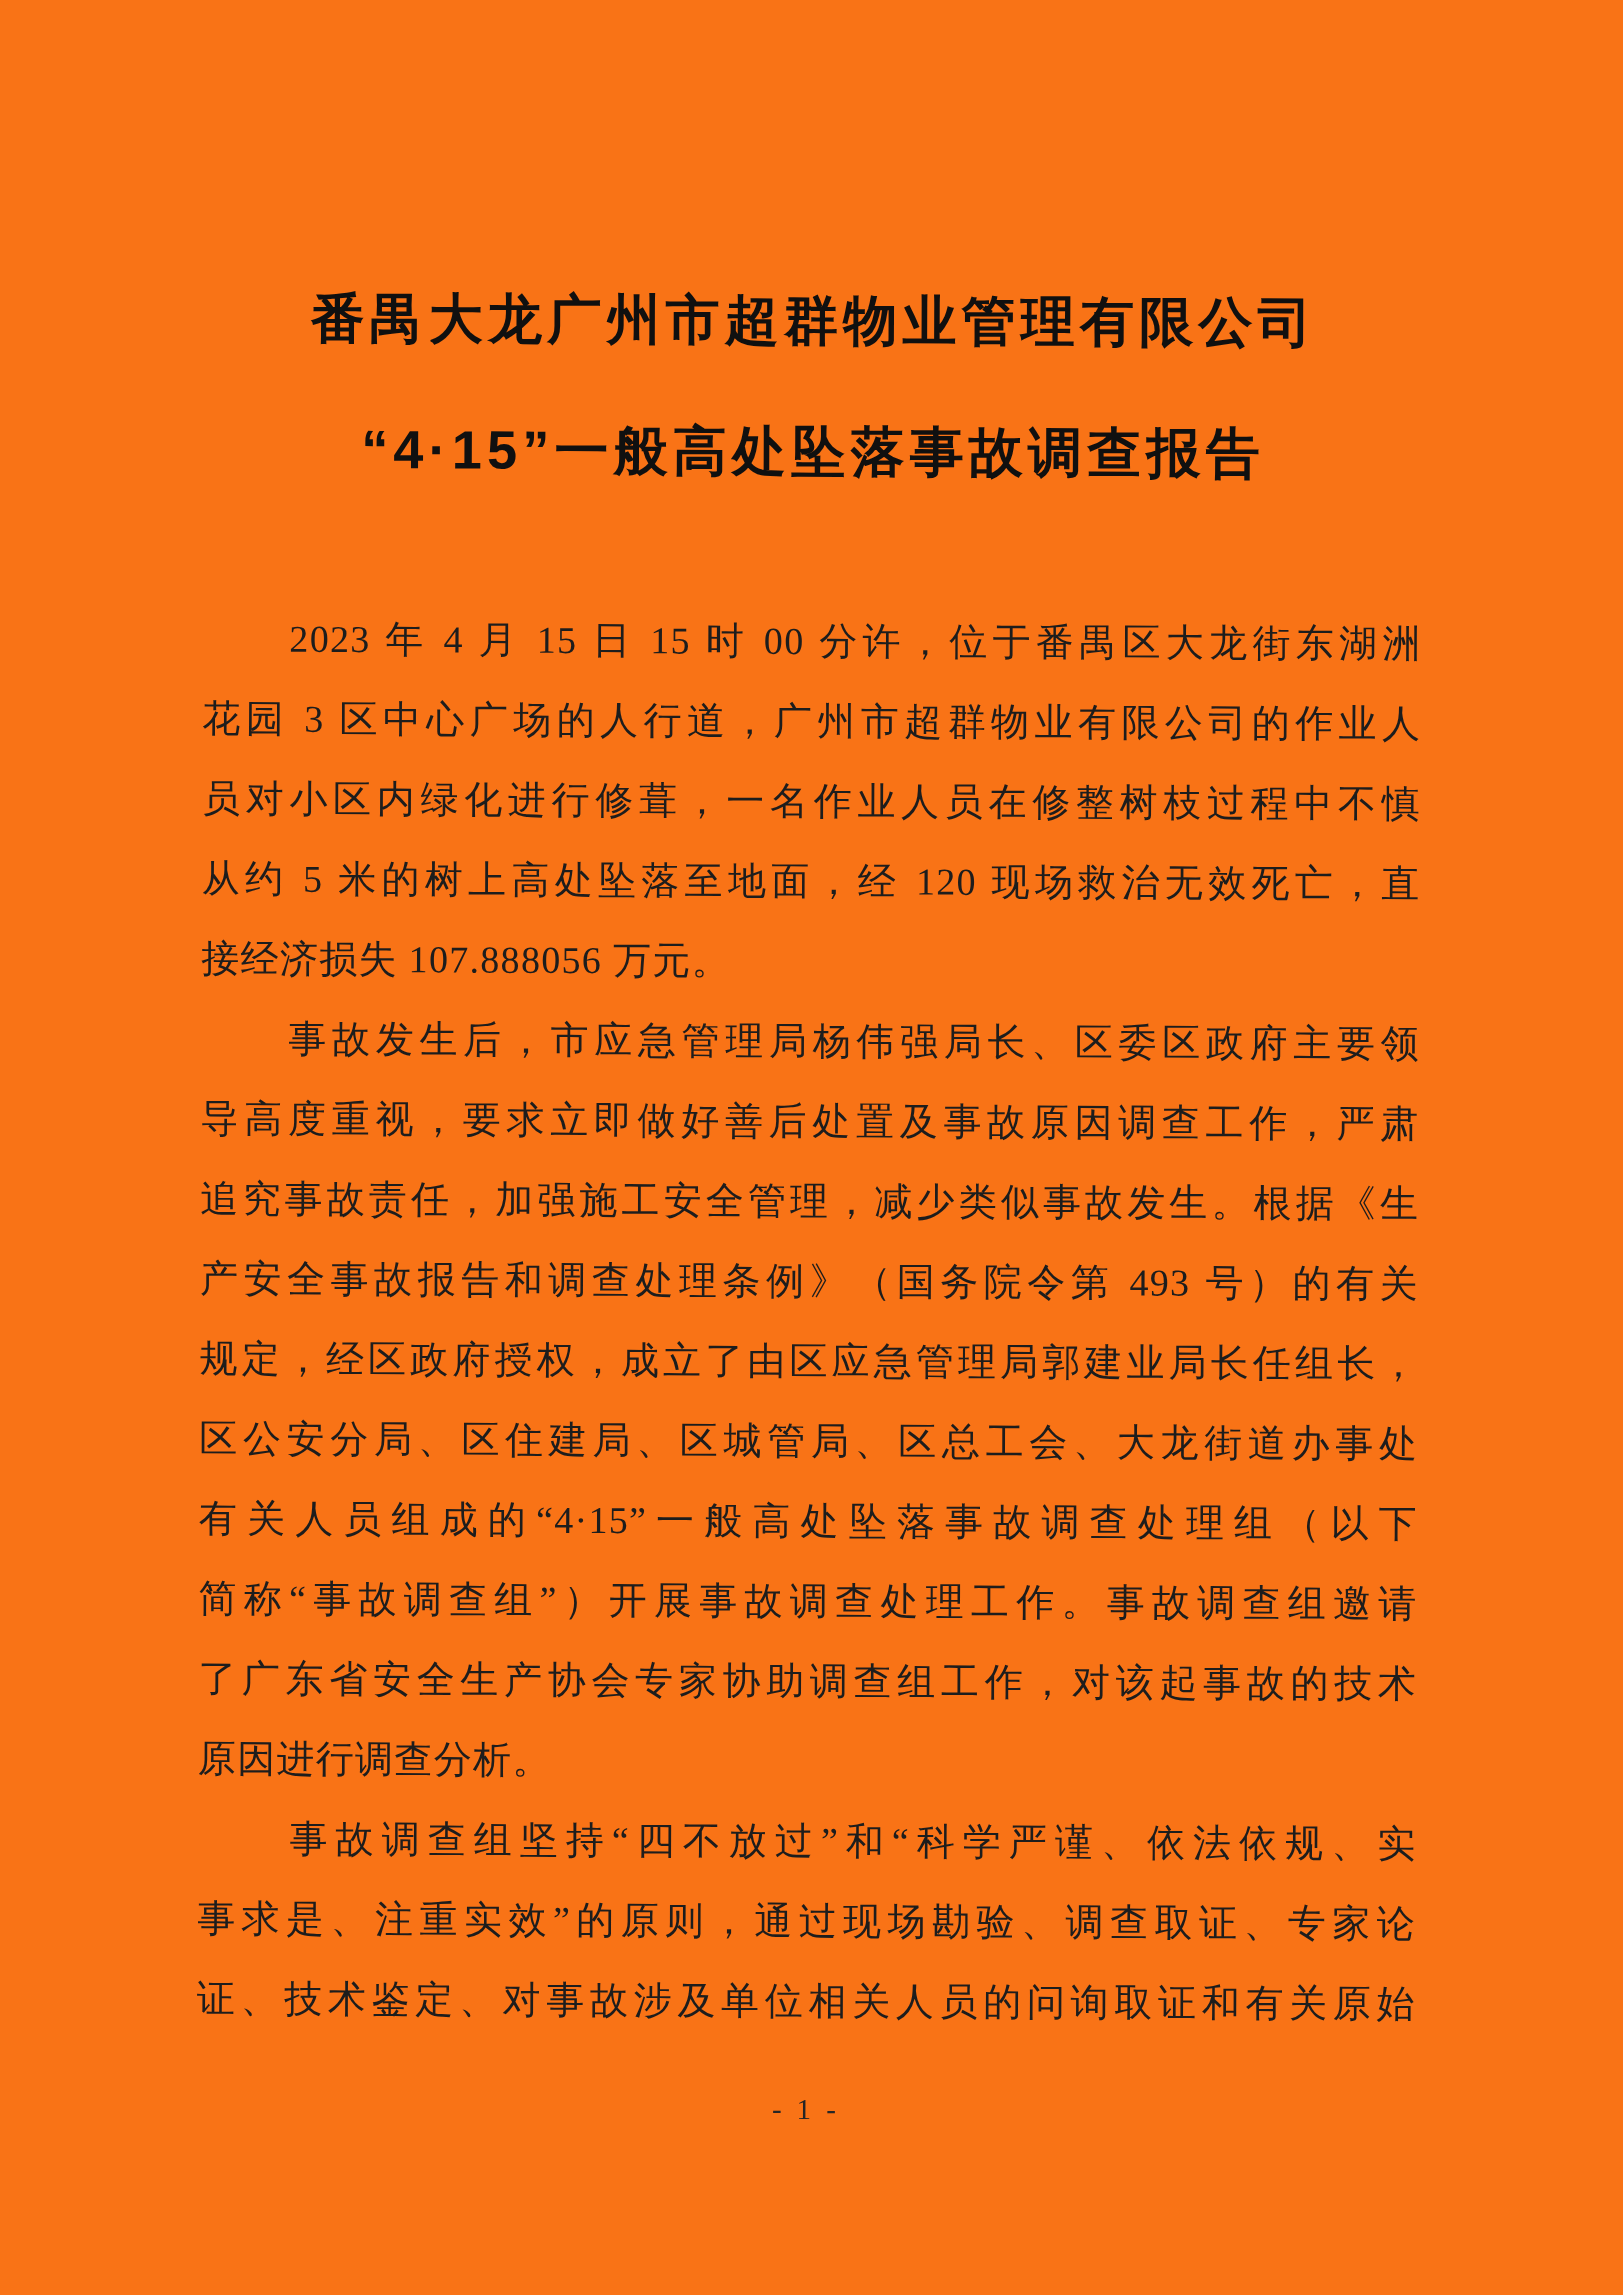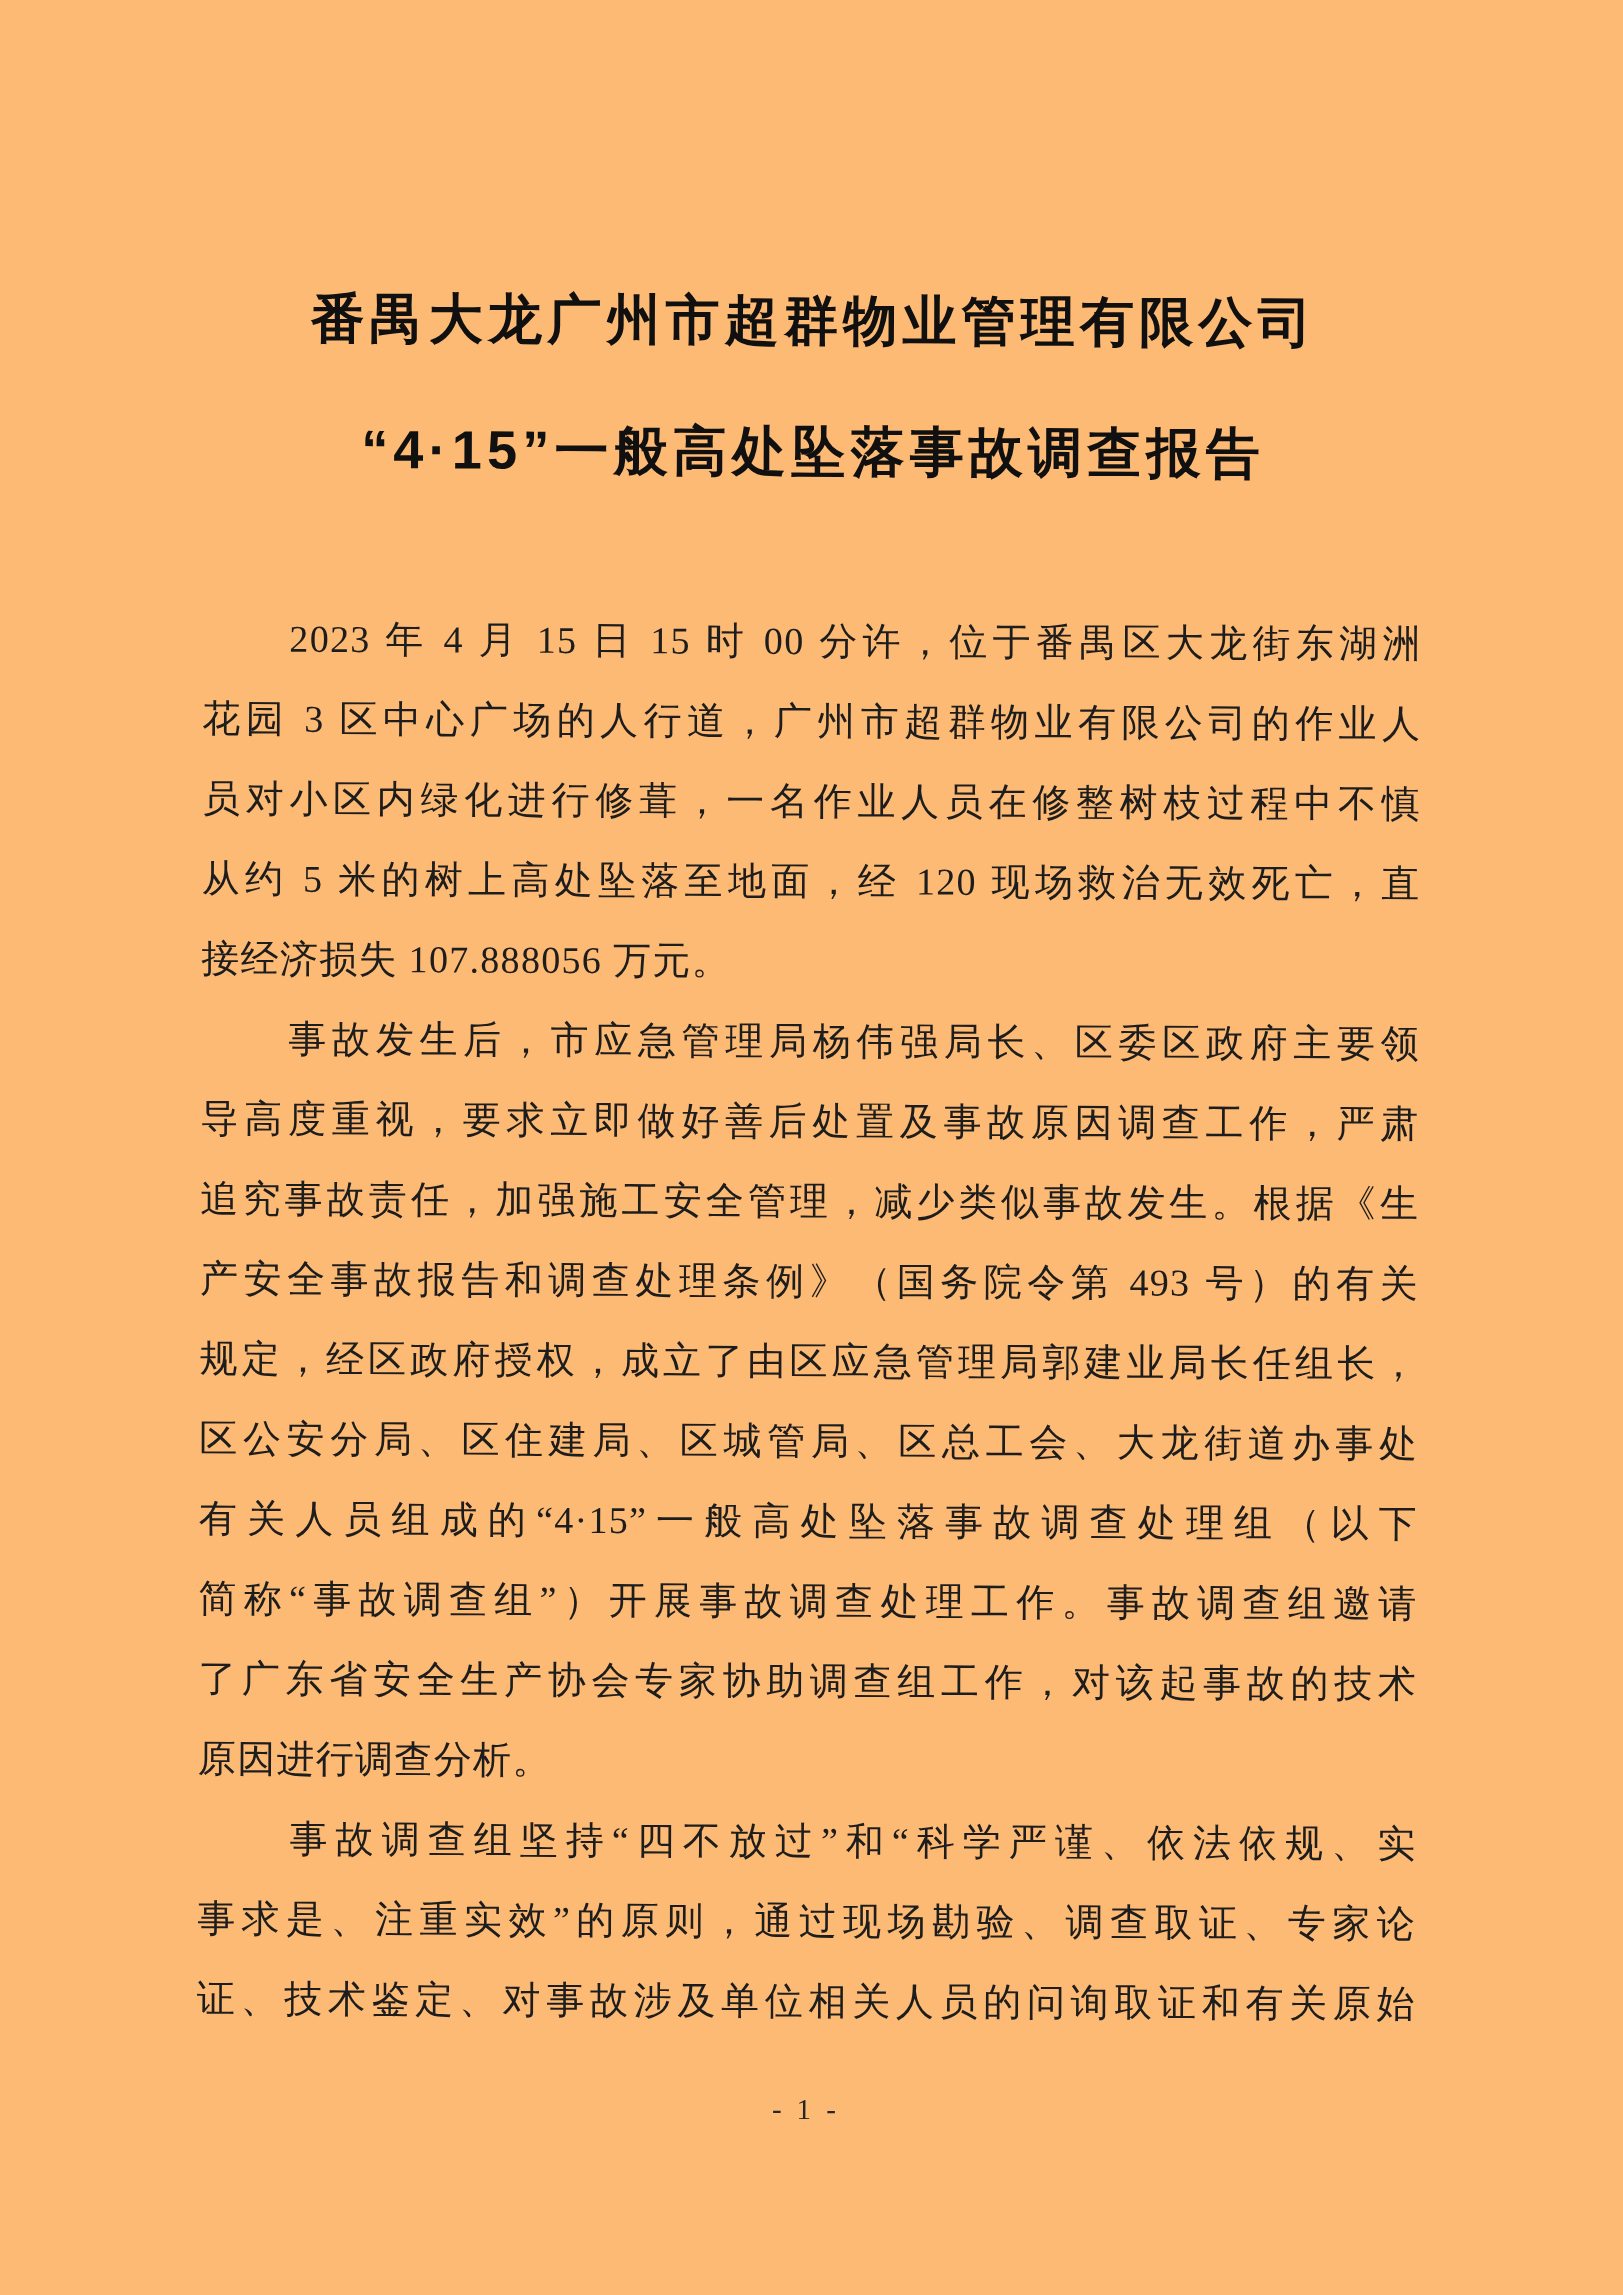--- a/index.html
+++ b/index.html
@@ -9,21 +9,21 @@
   }
   body {
     width: 1623px;
     height: 2295px;
     position: relative;
     overflow: hidden;
   }
   .sheet {
     position: absolute;
     inset: 0;
-    background: #fdba74;
+    background: #f97316;
     overflow: hidden;
     padding-left: 28px;
   }
   .content {
     position: absolute;
     left: 0;
     top: 0;
     width: 100%;
     transform: rotate(0.25deg);
     transform-origin: 50% 40%;

